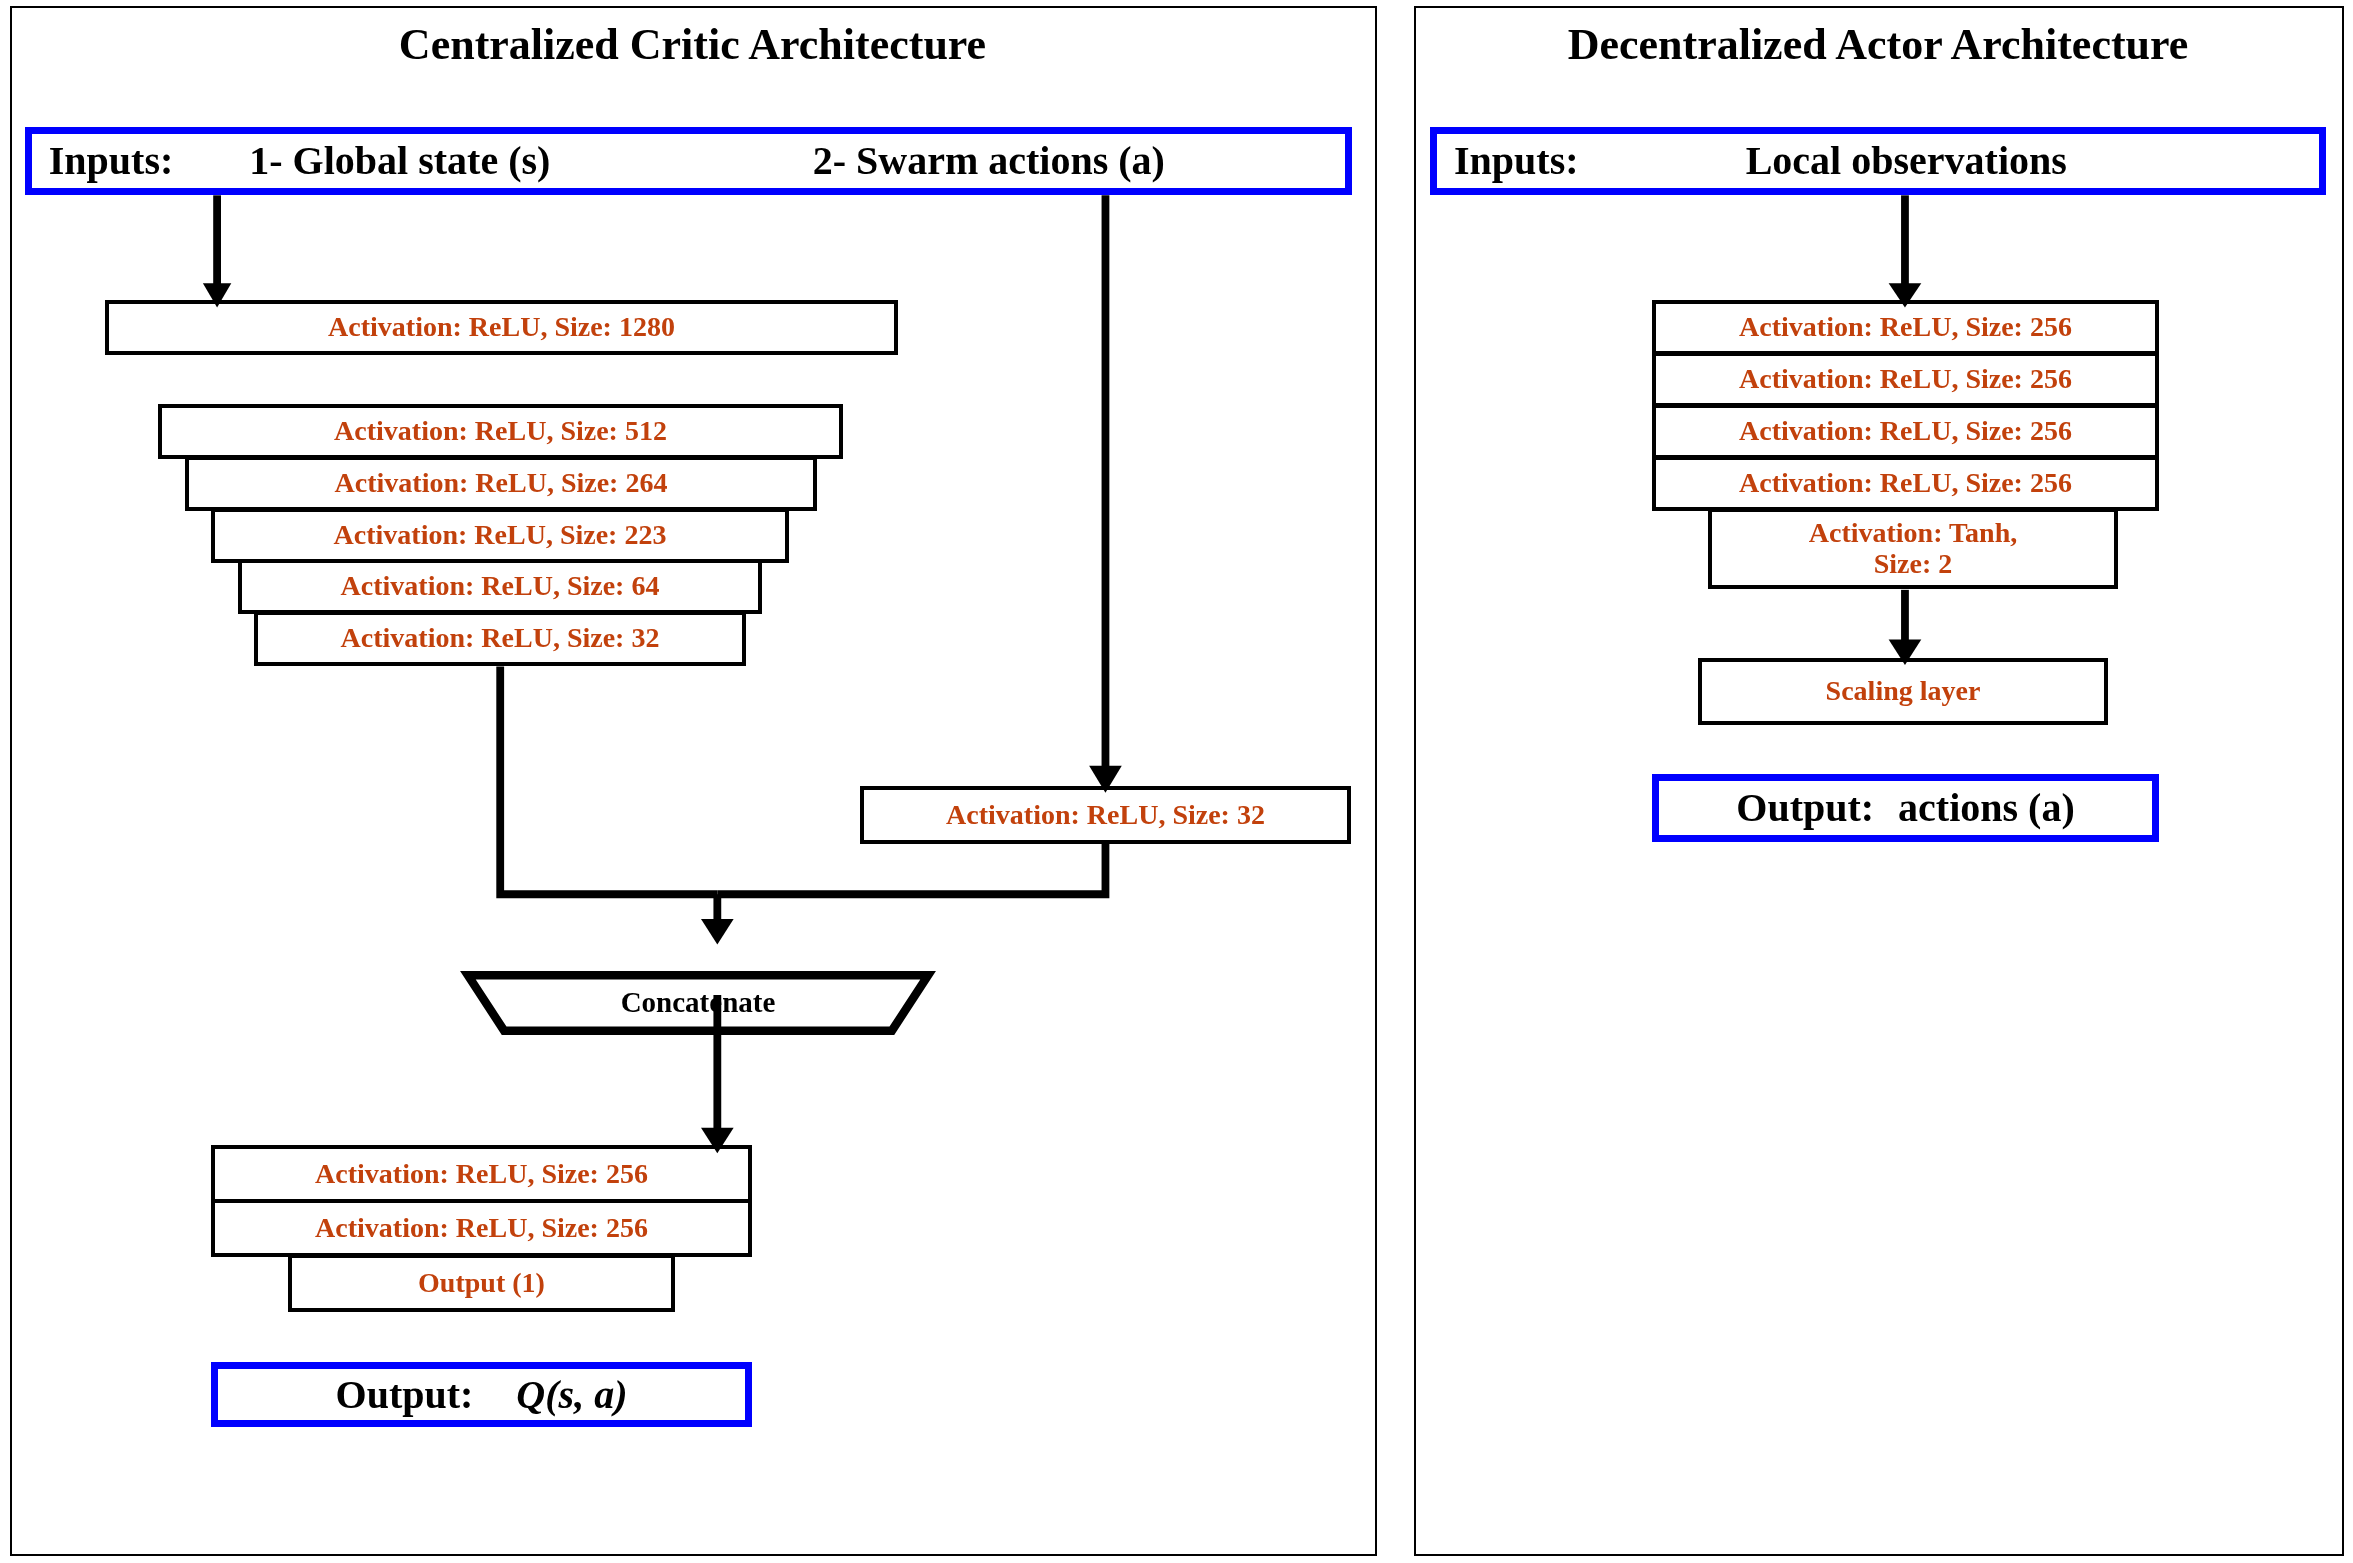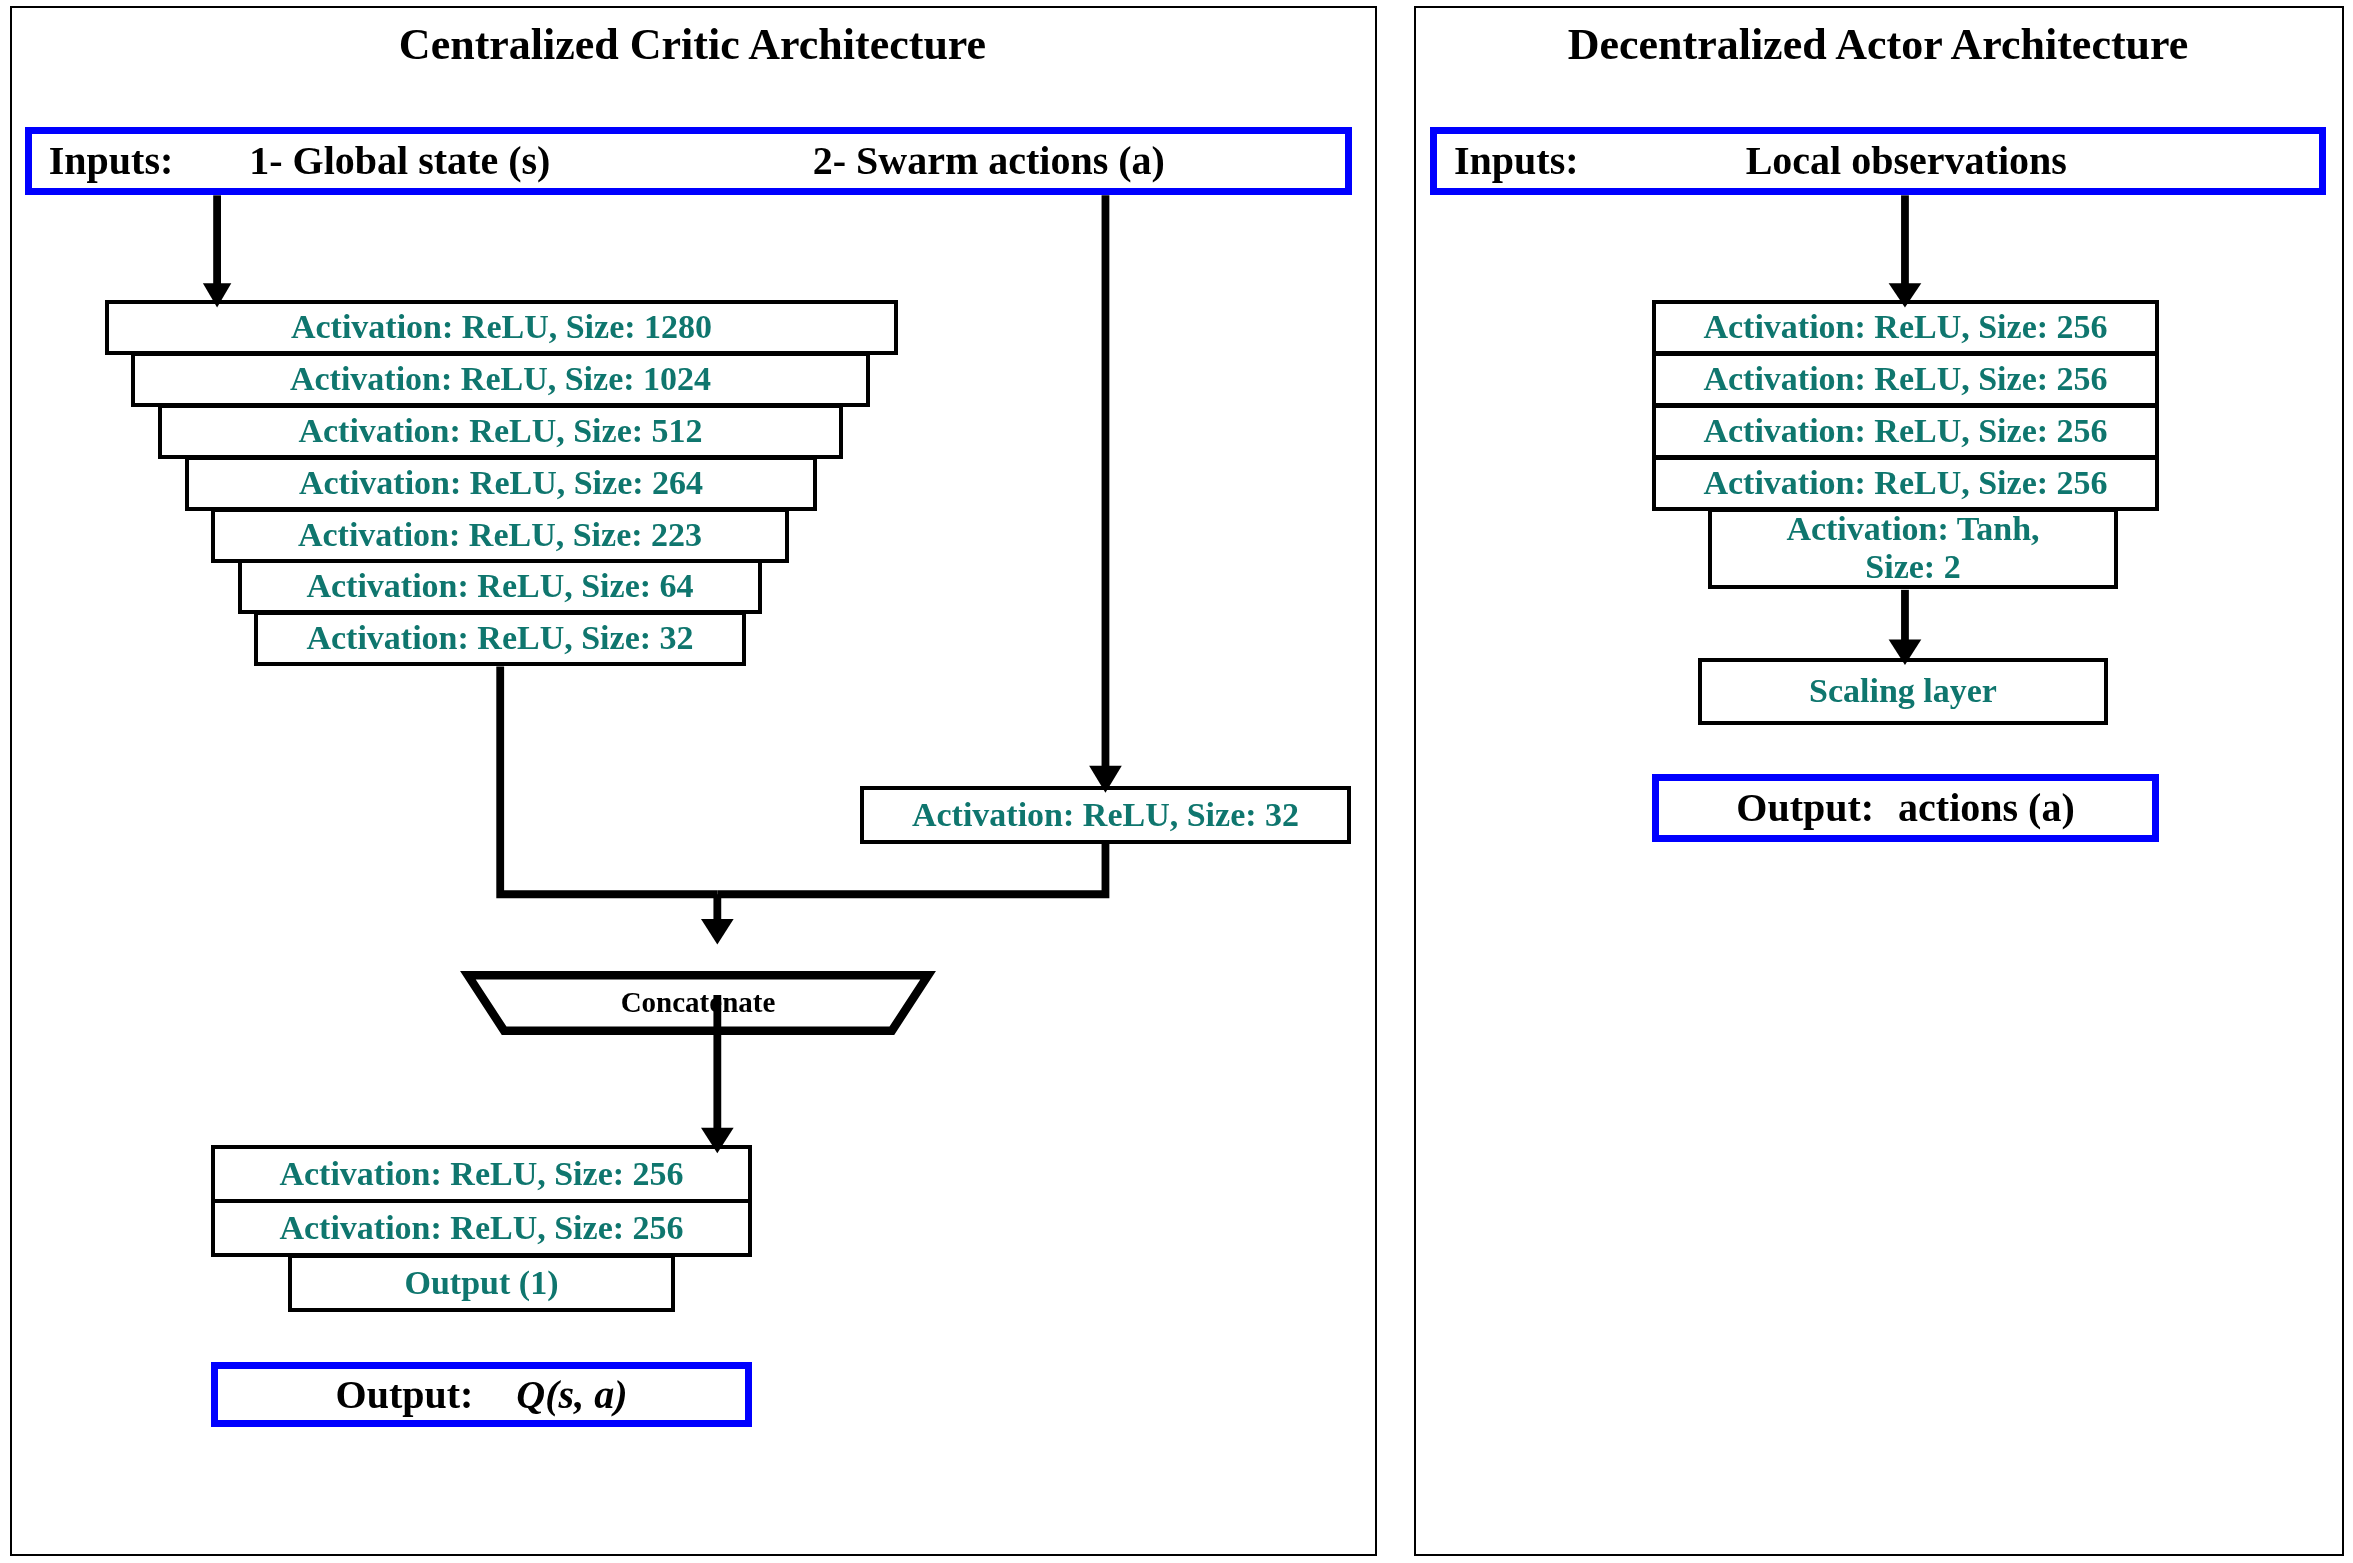--- a/index.html
+++ b/index.html
@@ -18,21 +18,21 @@
   .blue-box{position:absolute;box-sizing:border-box;border:7px solid #0000FF;
             background:#fff;display:flex;align-items:center;}
   .blue-inner{display:flex;align-items:center;width:100%;
               font-weight:bold;font-size:40px;color:#000;white-space:nowrap;}
   .lbl-inputs{padding-left:17px;}
   .io-slot{flex:1;text-align:center;}
 
   
   .lbox{position:absolute;box-sizing:border-box;border:4.3px solid #000;background:#fff;
         display:flex;align-items:center;justify-content:center;
-        font-weight:bold;font-size:34px;color:#0f766e;white-space:nowrap;text-align:center;}
+        font-weight:bold;font-size:28px;color:#c2410c;white-space:nowrap;text-align:center;}
   .lbox.two-line{white-space:normal;line-height:1.12;padding:0 4.3px;}
 
   
   #concat-wrap{position:absolute;}
   #concat-label{position:absolute;left:0;top:0;width:100%;height:100%;
                 display:flex;align-items:center;justify-content:center;
                 font-weight:bold;font-size:29px;color:#000;}
 
   .mathq{font-style:italic;font-weight:bold;font-family:"Liberation Serif","DejaVu Serif",serif;}
 
@@ -47,21 +47,20 @@
 
   <div class="blue-box" style="left:12.8px;top:119px;width:1327px;height:68px;">
     <div class="blue-inner">
       <span class="lbl-inputs">Inputs:</span>
       <span class="io-slot" style="flex:0 0 397px;margin-left:28px;">1- Global state (s)</span>
       <span class="io-slot" style="flex:0 0 497px;margin-left:142px;">2- Swarm actions (a)</span>
     </div>
   </div>
 
   <div class="lbox" style="left:93px;top:292px;width:793px;height:55px;">Activation: ReLU, Size: 1280</div>
-  <div class="lbox" style="left:119px;top:344px;width:739px;height:55px;">Activation: ReLU, Size: 1024</div>
   <div class="lbox" style="left:146px;top:396px;width:685px;height:55px;">Activation: ReLU, Size: 512</div>
   <div class="lbox" style="left:173px;top:448px;width:632px;height:55px;">Activation: ReLU, Size: 264</div>
   <div class="lbox" style="left:199px;top:500px;width:578px;height:55px;">Activation: ReLU, Size: 223</div>
   <div class="lbox" style="left:226px;top:551px;width:524px;height:55px;">Activation: ReLU, Size: 64</div>
   <div class="lbox" style="left:242px;top:603px;width:492px;height:55px;">Activation: ReLU, Size: 32</div>
 
   <div class="lbox" style="left:848px;top:778px;width:491px;height:58px;">Activation: ReLU, Size: 32</div>
 
   <div id="concat-wrap" style="left:446px;top:927px;width:480px;height:64px;margin-top:36px;">
     <svg width="480" height="64" viewBox="0 0 677 90" style="position:absolute;left:0;top:0;">

